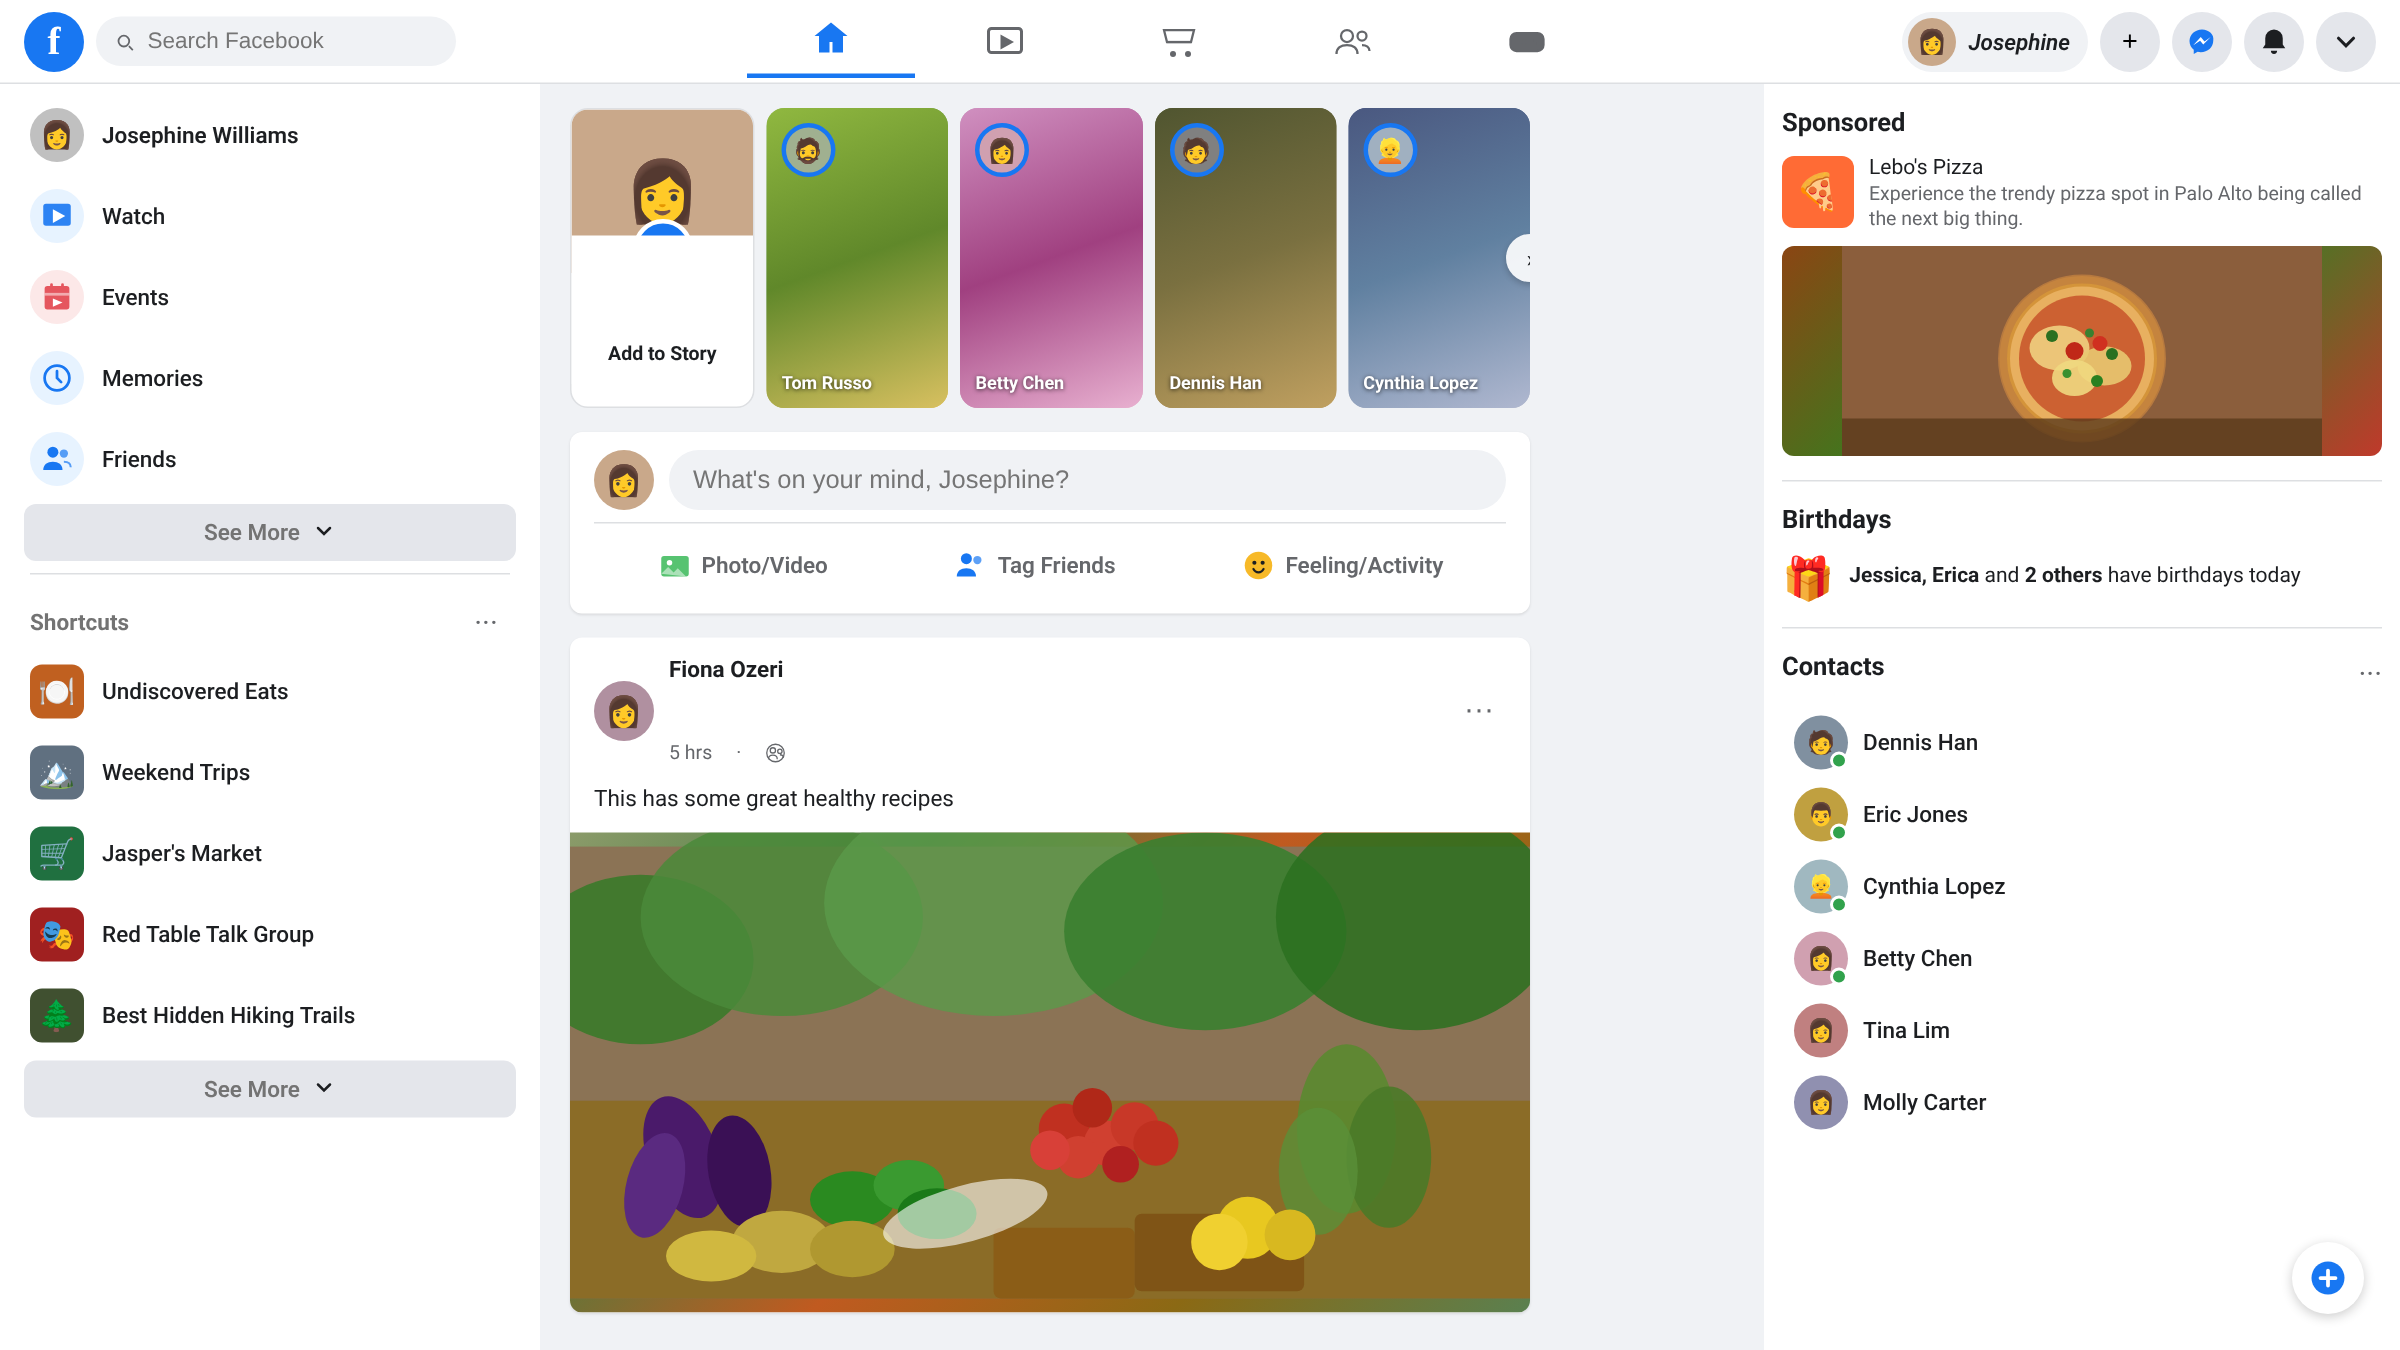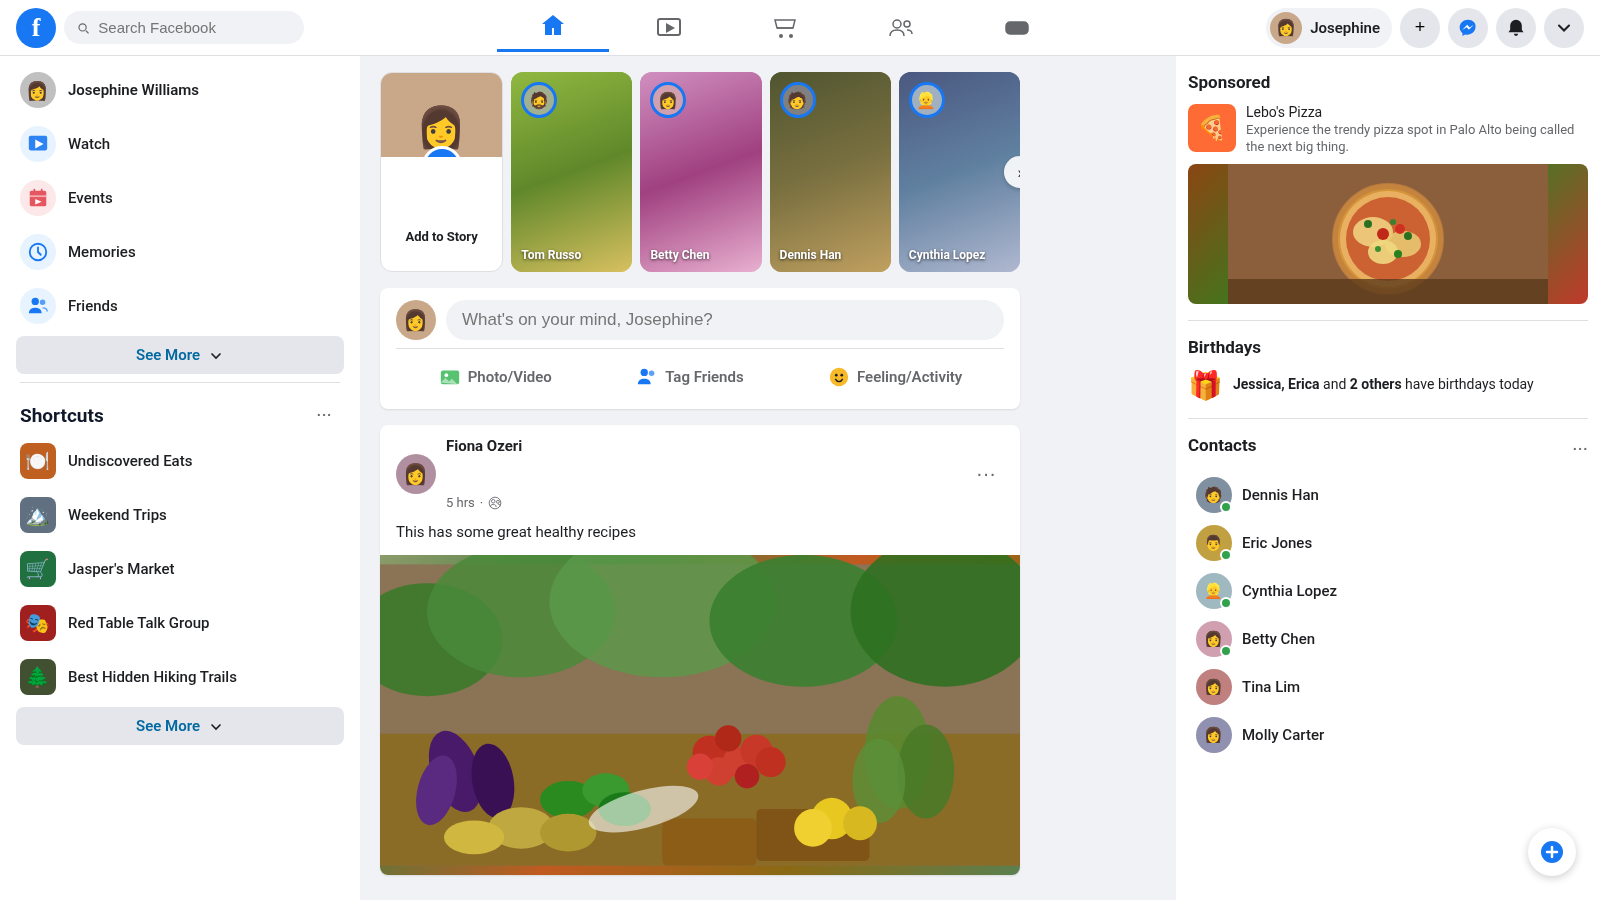--- a/index.html
+++ b/index.html
@@ -17,38 +17,38 @@
     #navbar .search-box { display: flex; align-items: center; background: #f0f2f5; border-radius: 20px; padding: 8px 12px; gap: 8px; width: 240px; }
     #navbar .search-box input { border: none; background: transparent; outline: none; font-size: 15px; color: #1c1e21; width: 100%; }
     #navbar .nav-center { flex: 1; display: flex; justify-content: center; gap: 4px; }
     #navbar .nav-icon-btn { width: 112px; height: 48px; border-radius: 8px; border: none; background: transparent; cursor: pointer; display: flex; align-items: center; justify-content: center; position: relative; }
     #navbar .nav-icon-btn.active { border-bottom: 3px solid #1877f2; border-radius: 0; }
     #navbar .nav-icon-btn svg { width: 28px; height: 28px; }
     #navbar .nav-icon-btn.active svg { fill: #1877f2; }
     #navbar .nav-icon-btn:not(.active) svg { fill: #65676b; }
     #navbar .nav-right { display: flex; align-items: center; gap: 8px; }
     #navbar .user-pill { display: flex; align-items: center; gap: 8px; background: #f0f2f5; border-radius: 20px; padding: 4px 12px 4px 4px; cursor: pointer; }
-    #navbar .user-pill span { font-weight: 600; font-size: 15px; }
+    #navbar .user-pill span { font-weight: 600; font-size: 15px; font-style: italic; }
     #navbar .icon-circle { width: 40px; height: 40px; border-radius: 50%; background: #e4e6eb; border: none; cursor: pointer; display: flex; align-items: center; justify-content: center; font-size: 18px; }
 
     
     .main-layout { display: flex; padding-top: 56px; min-height: 100vh; }
 
     
     .left-sidebar { width: 360px; position: fixed; top: 56px; left: 0; bottom: 0; overflow-y: auto; padding: 8px 8px; background: #fff; }
     .left-sidebar::-webkit-scrollbar { display: none; }
     .sidebar-user { display: flex; align-items: center; gap: 12px; padding: 8px 12px; border-radius: 8px; cursor: pointer; margin-bottom: 2px; }
     .sidebar-user .avatar { width: 36px; height: 36px; border-radius: 50%; background: #c0c0c0; overflow: hidden; }
     .sidebar-item { display: flex; align-items: center; gap: 12px; padding: 8px 12px; border-radius: 8px; cursor: pointer; margin-bottom: 2px; }
     .sidebar-item .item-icon { width: 36px; height: 36px; border-radius: 50%; display: flex; align-items: center; justify-content: center; font-size: 18px; flex-shrink: 0; }
     .sidebar-item span { font-weight: 500; font-size: 15px; }
-    .see-more-btn { display: flex; align-items: flex-end; justify-content: center; gap: 8px; padding: 10px; border-radius: 8px; cursor: pointer; font-weight: 600; color: #0369a1; font-size: 15px; background: #e4e6eb; margin: 4px 8px; }
+    .see-more-btn { display: flex; align-items: flex-start; justify-content: center; gap: 8px; padding: 10px; border-radius: 8px; cursor: pointer; font-weight: 600; color: #737373; font-size: 15px; background: #e4e6eb; margin: 4px 8px; }
     .sidebar-divider { height: 1px; background: #dddfe2; margin: 8px 12px; }
     .shortcuts-header { display: flex; align-items: center; justify-content: space-between; padding: 8px 12px 4px; }
-    .shortcuts-header span { font-weight: 700; font-size: 19px; color: #0f172a; }
+    .shortcuts-header span { font-weight: 700; font-size: 15px; color: #737373; }
     .shortcuts-header .dots { color: #65676b; font-size: 20px; cursor: pointer; width: 32px; height: 32px; border-radius: 50%; display: flex; align-items: center; justify-content: center; }
     .shortcut-item { display: flex; align-items: center; gap: 12px; padding: 8px 12px; border-radius: 8px; cursor: pointer; margin-bottom: 2px; }
     .shortcut-item .sc-icon { width: 36px; height: 36px; border-radius: 8px; overflow: hidden; display: flex; align-items: center; justify-content: center; font-size: 20px; flex-shrink: 0; }
     .shortcut-item span { font-weight: 500; font-size: 15px; }
 
     
     .center-feed { margin-left: 360px; margin-right: 380px; padding: 16px 20px; max-width: 680px; width: 100%; }
 
     
     .stories-container { display: flex; gap: 8px; margin-bottom: 16px; align-items: stretch; }
@@ -66,21 +66,21 @@
     .post-actions { display: flex; justify-content: space-around; }
     .post-action-btn { display: flex; align-items: center; gap: 6px; padding: 8px 16px; border-radius: 8px; cursor: pointer; font-weight: 600; font-size: 15px; color: #65676b; }
     .post-action-btn .action-icon { width: 24px; height: 24px; border-radius: 4px; display: flex; align-items: center; justify-content: center; font-size: 18px; }
 
     
     .post-card { background: #fff; border-radius: 8px; margin-bottom: 16px; box-shadow: 0 1px 2px rgba(0,0,0,0.1); overflow: hidden; }
     .post-header { display: flex; align-items: center; justify-content: space-between; padding: 12px 16px; }
     .post-header-left { display: flex; align-items: center; gap: 10px; }
     .post-header .avatar { width: 40px; height: 40px; border-radius: 50%; background: #c0c0c0; display: flex; align-items: center; justify-content: center; font-size: 20px; }
     .post-header .author { font-weight: 700; font-size: 15px; }
-    .post-header .meta { font-size: 13px; color: #65676b; display: flex; align-items: flex-end; gap: 5px; margin-top: 40px; }
+    .post-header .meta { font-size: 13px; color: #65676b; display: flex; align-items: flex-start; gap: 16px; margin-top: 40px; }
     .post-header .more-btn { width: 36px; height: 36px; border-radius: 50%; background: transparent; border: none; cursor: pointer; display: flex; align-items: center; justify-content: center; font-size: 20px; color: #65676b; }
     .post-text { padding: 0 16px 12px; font-size: 15px; line-height: 1.4; }
     .post-image-placeholder { width: 100%; height: 320px; background: linear-gradient(135deg, #8B9B6A, #4a7c3f, #c05a20, #8B6914, #5a8050); display: flex; align-items: center; justify-content: center; overflow: hidden; }
 
     
     .right-sidebar { width: 424px; position: fixed; top: 56px; right: 0; bottom: 0; overflow-y: auto; padding: 16px 12px; background: #fff; }
     .right-sidebar::-webkit-scrollbar { display: none; }
     .sponsored-section { margin-bottom: 16px; }
     .sponsored-section h3 { font-size: 17px; font-weight: 700; margin-bottom: 12px; color: #1c1e21; }
     .sponsored-card { display: flex; gap: 10px; cursor: pointer; }

